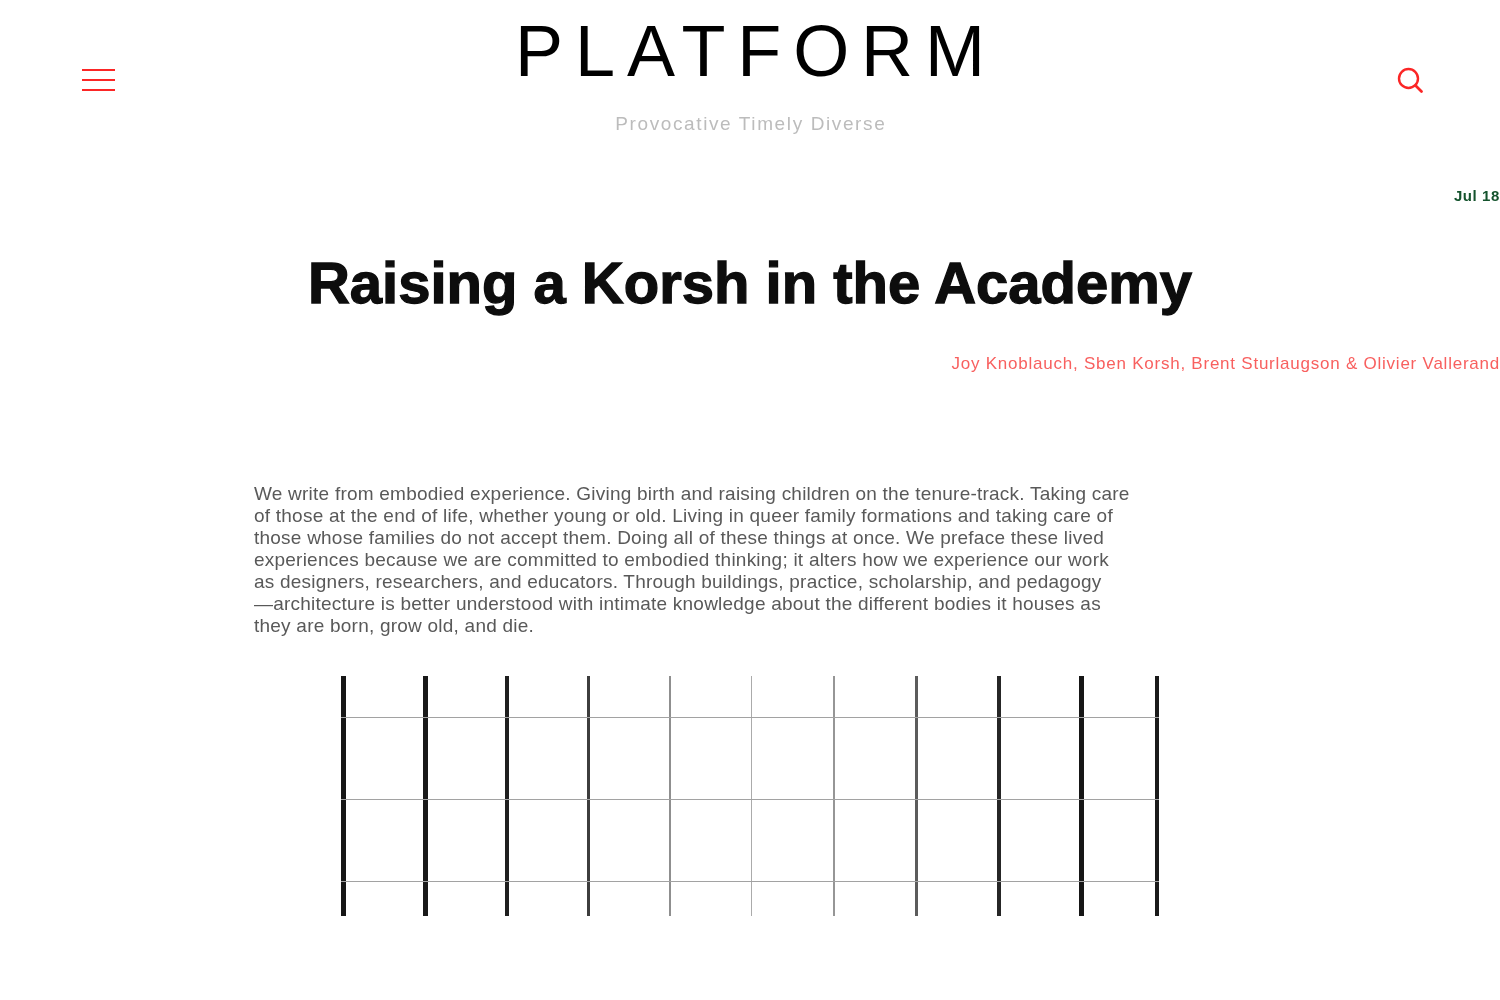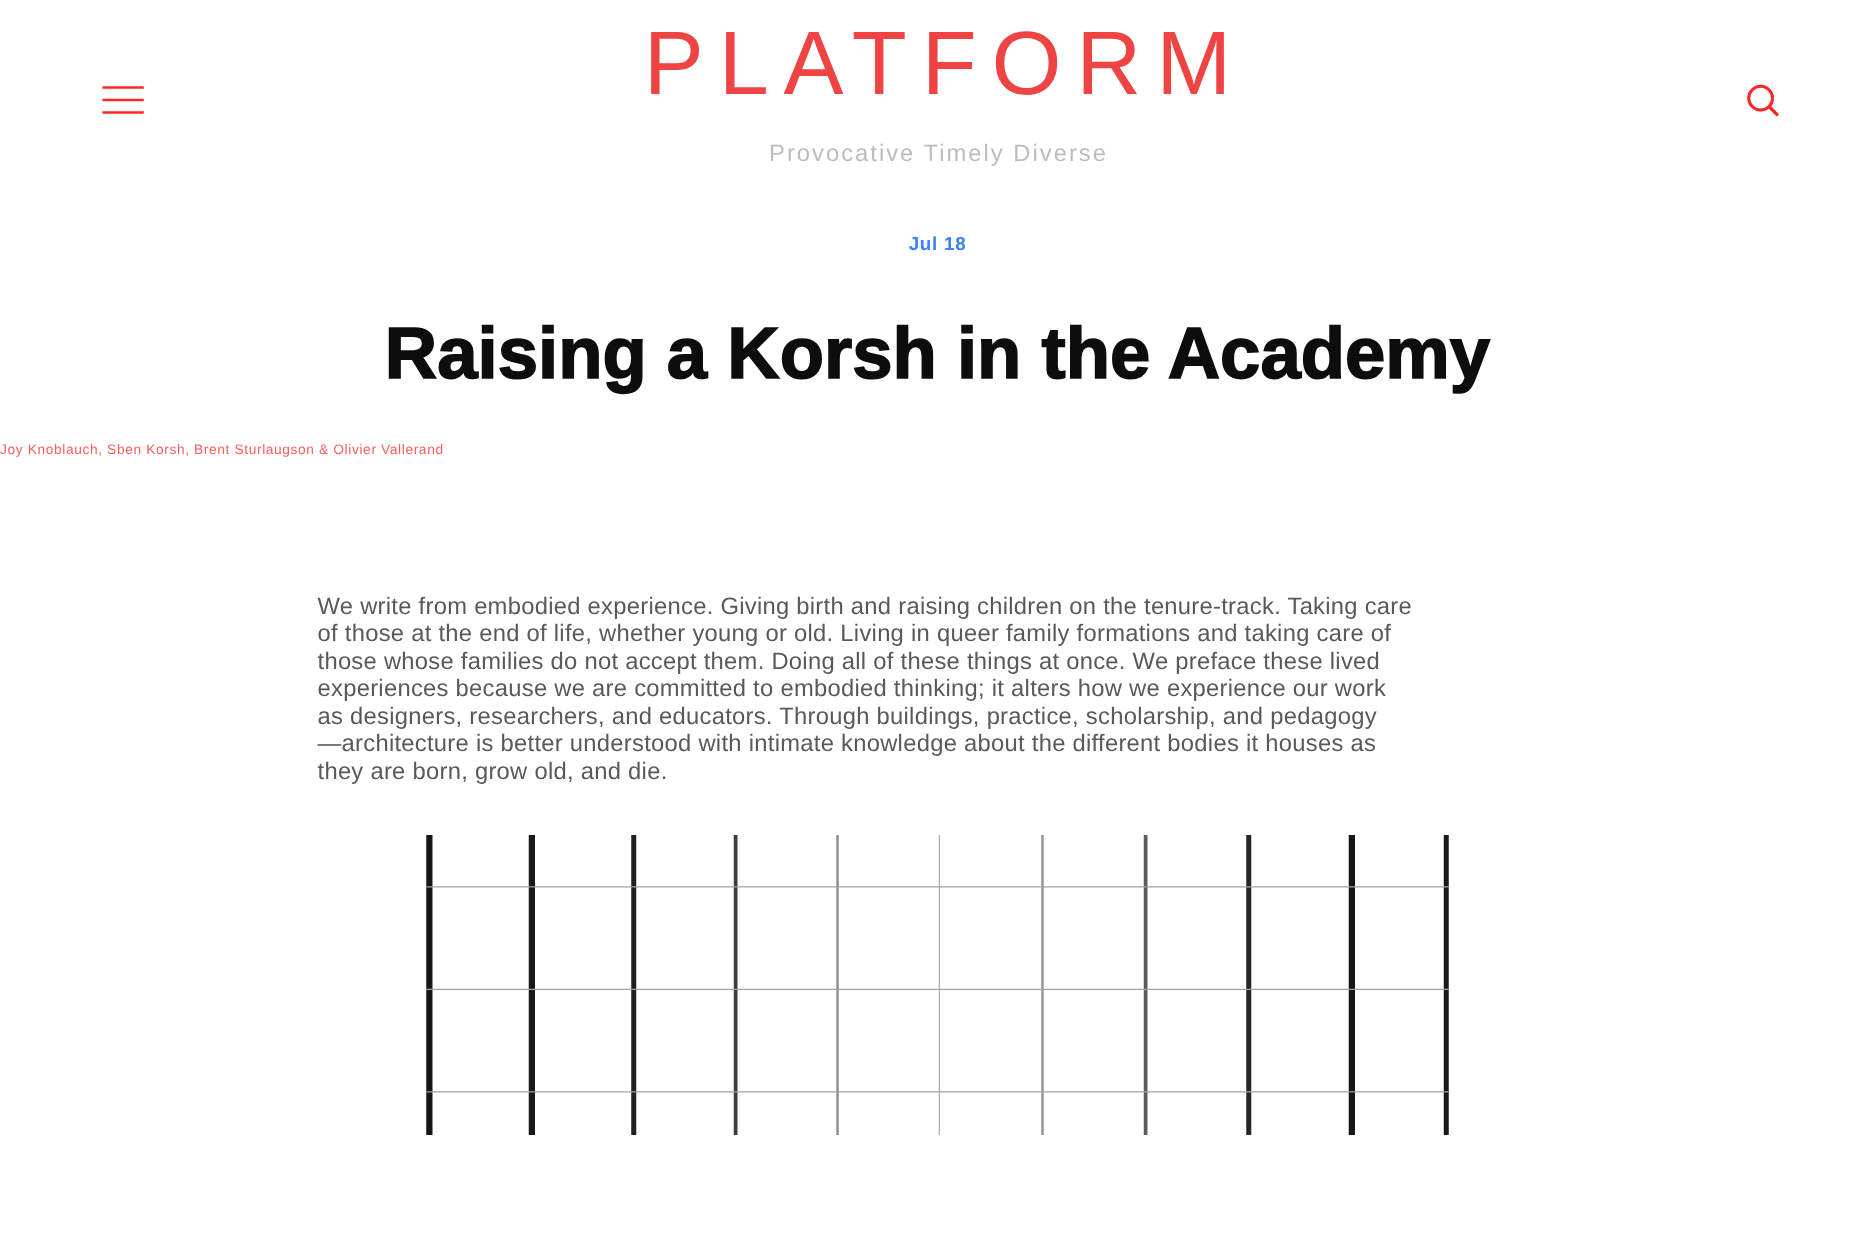--- a/index.html
+++ b/index.html
@@ -33,55 +33,55 @@
   .search-btn svg { display:block; }
 
   .logo-wrap { text-align:center; padding-top:12px; }
   .logo {
     font-family:"Liberation Sans", sans-serif;
     font-weight:300;
     font-size:72px;
     line-height:1.1;
     letter-spacing:0.165em;
     text-indent:0.165em;
-    color:#ef4444;
+    color:#000000;
     cursor:pointer;
   }
   .tagline {
     margin-top:22px;
     font-size:19px;
     font-weight:400;
     letter-spacing:0.085em;
     text-indent:0.085em;
     color:#bcbcbc;
   }
 
   
   .post-date {
     margin-top:52px;
-    text-align:center;
+    text-align:right;
     font-size:15px;
     font-weight:700;
     letter-spacing:0.04em;
-    color:#3b82f6;
+    color:#14532d;
   }
   .post-title {
     margin:46px auto 0;
     text-align:center;
     font-size:58px;
     line-height:66px;
     font-weight:700;
     -webkit-text-stroke:1.3px #0d0d0d;
     color:#0d0d0d;
     letter-spacing:0;
   }
   .post-authors {
     margin-top:38px;
-    text-align:left;
-    font-size:11px;
+    text-align:right;
+    font-size:17px;
     letter-spacing:0.045em;
     color:#f8605f;
     cursor:pointer;
   }
   .body-text {
     width:992px;
     margin:109px auto 0;
     font-size:19px;
     line-height:22px;
     letter-spacing:0.012em;

